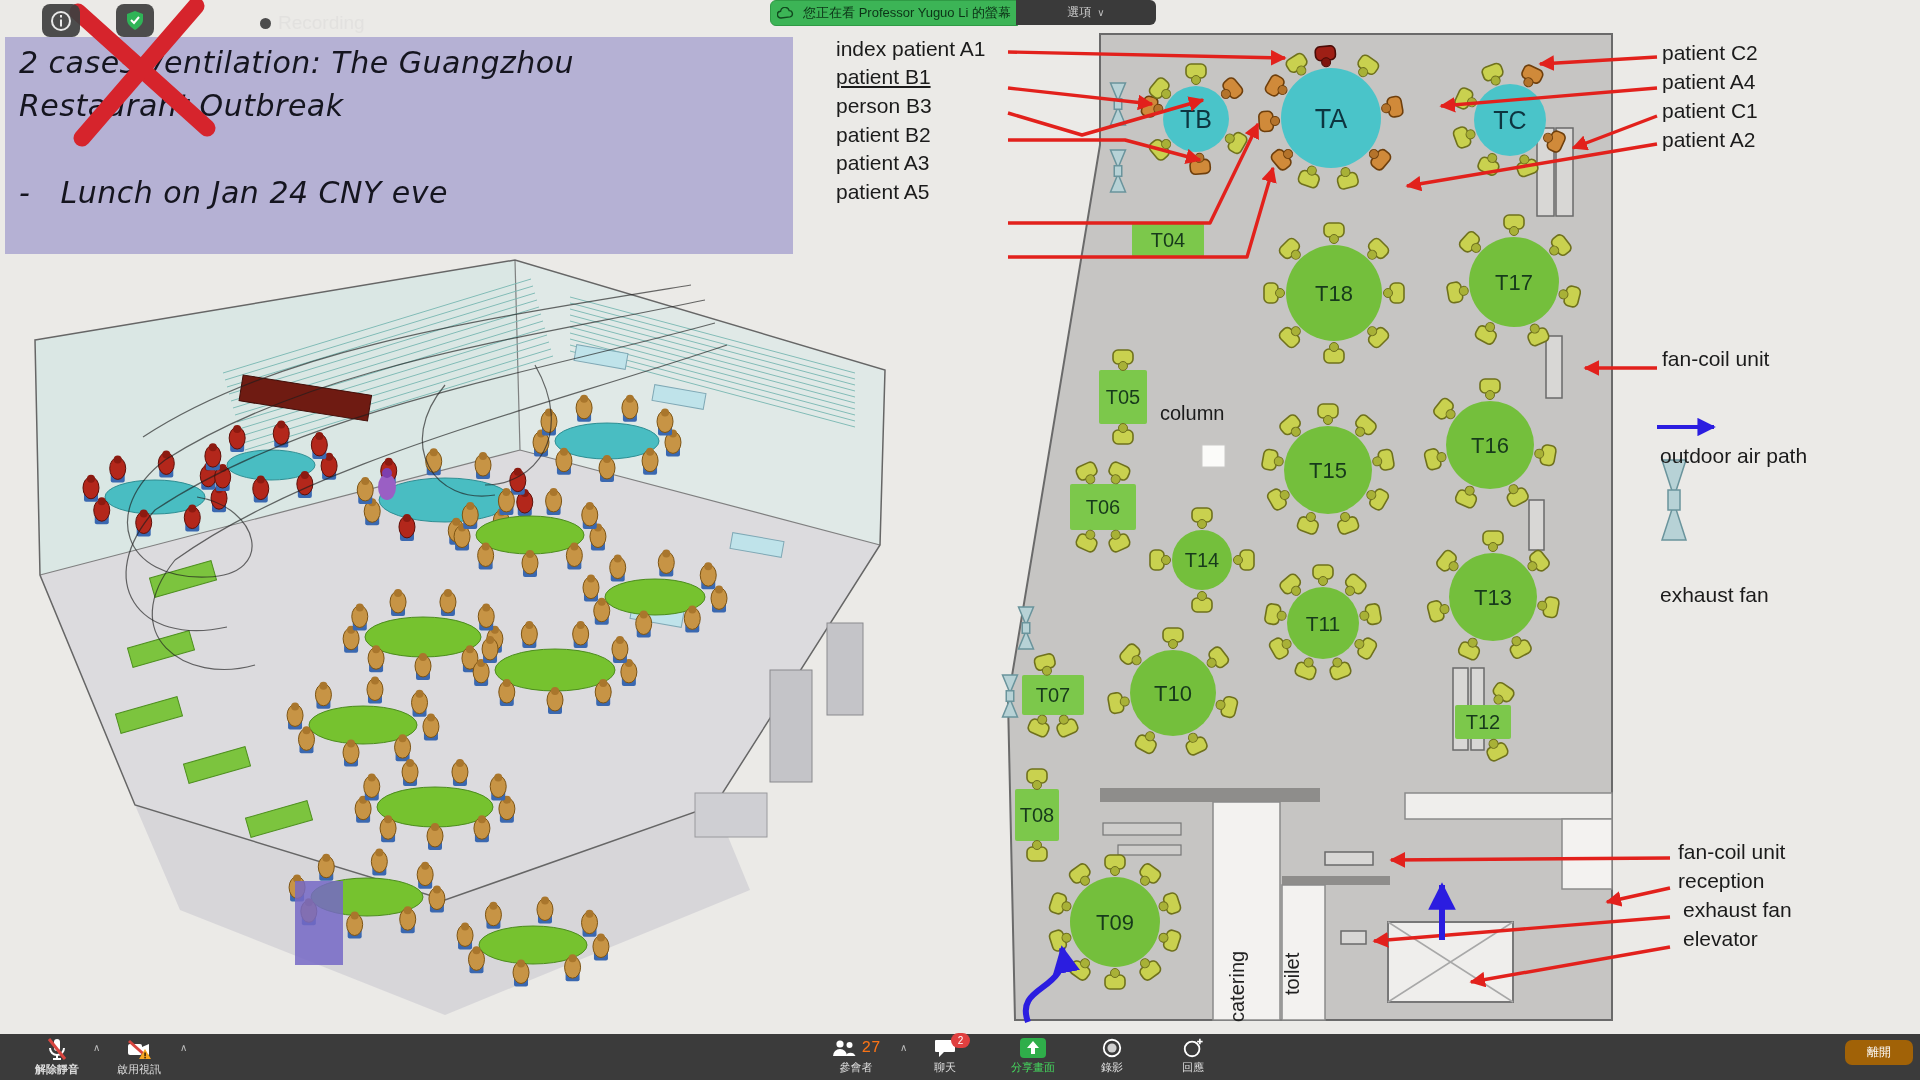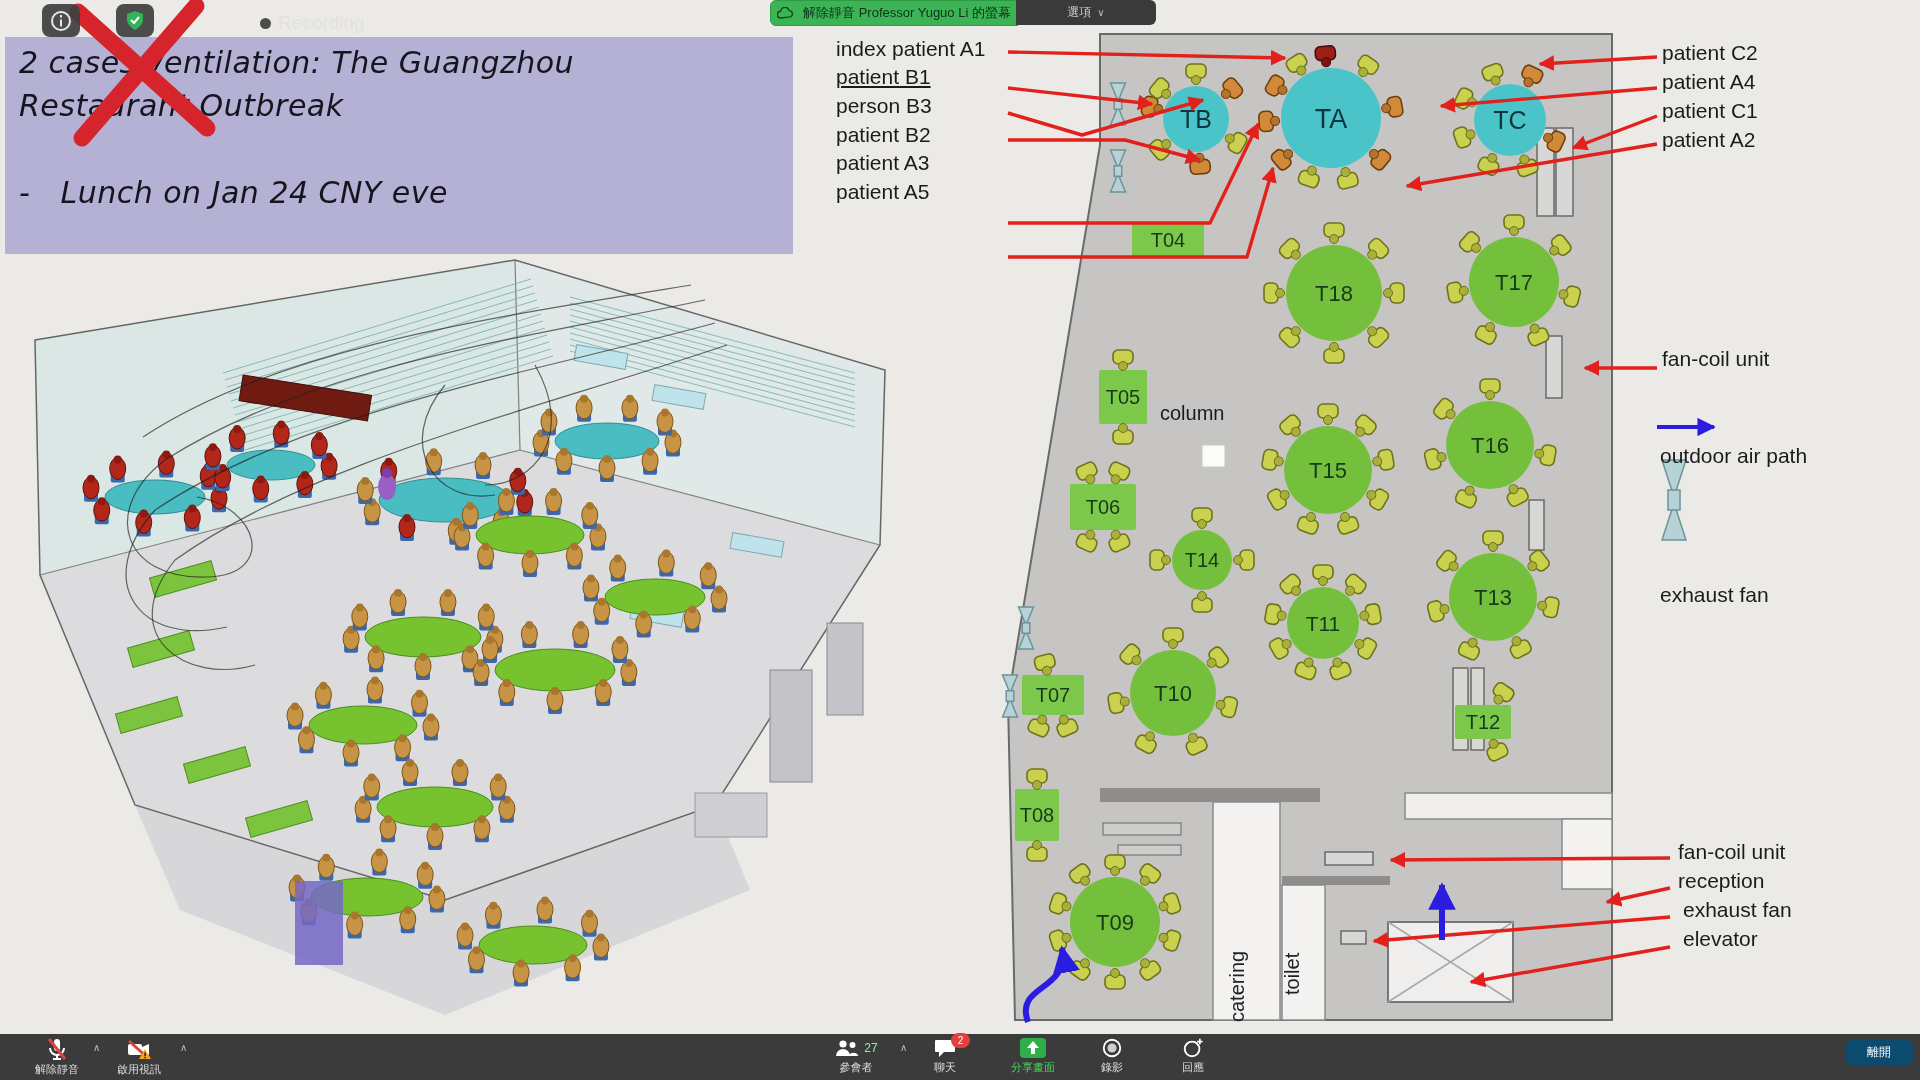--- a/index.html
+++ b/index.html
@@ -26,21 +26,21 @@
   
   .plan-label{position:absolute;font-size:21px;color:#1b1b1b;white-space:nowrap;z-index:20;}
   .vlabel{position:absolute;font-size:20px;color:#222;transform:rotate(-90deg);
           transform-origin:left top;white-space:nowrap;z-index:20;}
   
   #toolbar{position:absolute;left:0;top:1034px;width:1920px;height:46px;background:#3b3b3b;z-index:60;}
   .tb-item{position:absolute;top:3px;text-align:center;color:#e6e6e6;}
   .tb-label{font-size:11px;color:#dedede;margin-top:1px;white-space:nowrap;}
   .tb-label.green{color:#45d95e;}
   .chev{position:absolute;font-size:10px;color:#bdbdbd;}
-  #leave-btn{position:absolute;left:1845px;top:1040px;width:68px;height:25px;background:#0c4a6e;
+  #leave-btn{position:absolute;left:1845px;top:1040px;width:68px;height:25px;background:#a16207;
       border-radius:7px;display:flex;align-items:center;justify-content:center;z-index:61;}
   #leave-btn span{font-size:12px;color:#fff;}
   .badge{position:absolute;min-width:15px;height:15px;border-radius:8px;background:#e04040;color:#fff;
          font-size:10px;line-height:15px;text-align:center;padding:0 2px;}
   svg{display:block;}
 </style>
 </head>
 <body>
 
 <div class="icon-btn" style="left:42px;">
@@ -58,21 +58,21 @@
 </div>
 <div id="rec-wrap">
   <div id="rec-dot"></div>
   <span id="rec-text">Recording</span>
 </div>
 
 <div id="banner-green">
   <svg width="17" height="13" viewBox="0 0 17 13">
     <path d="M4 11 a3.4 3.4 0 0 1 -.4 -6.8 a4.4 4.4 0 0 1 8.6 -.6 a3.2 3.2 0 0 1 .8 6.3 Z" fill="none" stroke="#114a1f" stroke-width="1.4"></path>
   </svg>
-  <span>解除靜音 Professor Yuguo Li 的螢幕</span>
+  <span>您正在看 Professor Yuguo Li 的螢幕</span>
 </div>
 <div id="banner-dark">
   <span>選項</span>
   <span style="color:#bdbdbd;font-size:10px;">∨</span>
 </div>
 
 <div id="slide-note">
   <div class="note-line" style="top:8px;">2 cases ventilation: The Guangzhou</div>
   <div class="note-line" style="top:51px;">Restaurant Outbreak</div>
   <div class="note-line" style="top:138px;">-   Lunch on Jan 24 CNY eve</div>
@@ -1088,21 +1088,21 @@
 <div class="plan-label" style="left:1678px;top:840px;">fan-coil unit</div>
 <div class="plan-label" style="left:1678px;top:869px;">reception</div>
 <div class="plan-label" style="left:1683px;top:898px;">exhaust fan</div>
 <div class="plan-label" style="left:1683px;top:927px;">elevator</div>
 
 <div class="plan-label" style="left:1160px;top:402px;font-size:20px;">column</div>
 <div class="vlabel" style="left:1226px;top:1022px;">catering</div>
 <div class="vlabel" style="left:1281px;top:995px;">toilet</div>
 
 <div id="toolbar">
-  <div class="tb-item" style="left:22px;width:70px;">
+  <div class="tb-item" style="left:22px;width:70px;font-weight:bold;">
     <svg width="24" height="24" viewBox="0 0 24 24" style="margin:0 auto;">
       <rect x="9" y="2" width="6" height="12" rx="3" fill="#fff"></rect>
       <path d="M5 11 a7 7 0 0 0 14 0" stroke="#fff" stroke-width="2" fill="none"></path>
       <line x1="12" y1="18" x2="12" y2="22" stroke="#fff" stroke-width="2"></line>
       <line x1="8" y1="22" x2="16" y2="22" stroke="#fff" stroke-width="2"></line>
       <line x1="4" y1="2" x2="20" y2="22" stroke="#d8453f" stroke-width="3"></line>
     </svg>
     <div class="tb-label">解除靜音</div>
   </div>
   <span class="chev" style="left:93px;top:1042px;position:fixed;">∧</span>
@@ -1123,21 +1123,21 @@
   <span class="chev" style="left:180px;top:1042px;position:fixed;">∧</span>
 
   <div class="tb-item" style="left:818px;width:76px;">
     <div style="display:flex;align-items:center;justify-content:center;gap:4px;">
       <svg width="26" height="22" viewBox="0 0 26 22">
         <circle cx="9" cy="7" r="3.6" fill="#fff"></circle>
         <path d="M2 19 a7 7 0 0 1 14 0 Z" fill="#fff"></path>
         <circle cx="18.5" cy="8" r="3" fill="#fff"></circle>
         <path d="M14.5 19 a5.4 5.4 0 0 1 10 0 Z" fill="#fff"></path>
       </svg>
-      <span style="font-size:12px;color:#86efac;">27</span>
+      <span style="font-size:16px;color:#f97316;font-family:Liberation Mono, monospace;">27</span>
     </div>
     <div class="tb-label">參會者</div>
   </div>
   <span class="chev" style="left:900px;top:1042px;position:fixed;">∧</span>
 
   <div class="tb-item" style="left:915px;width:60px;">
     <svg width="24" height="22" viewBox="0 0 24 22" style="margin:0 auto;">
       <path d="M3 3 h18 a1 1 0 0 1 1 1 v10 a1 1 0 0 1 -1 1 h-10 l-5 5 v-5 h-3 a1 1 0 0 1 -1 -1 v-10 a1 1 0 0 1 1 -1 Z" fill="#fff"></path>
     </svg>
     <div class="tb-label">聊天</div>

